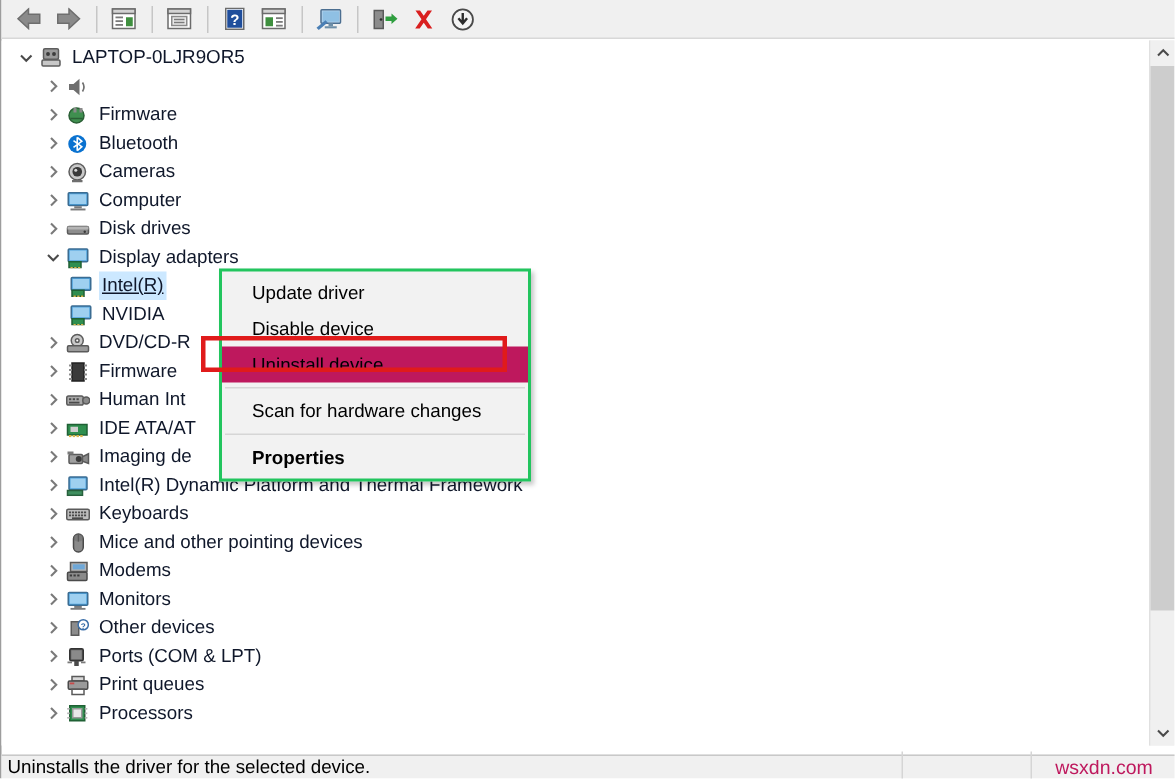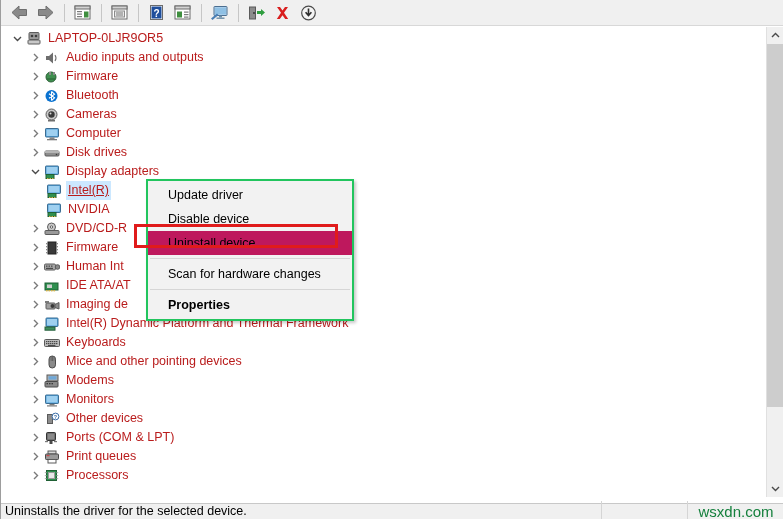--- a/index.html
+++ b/index.html
@@ -95,21 +95,21 @@
     width: 18px;
     height: 16px;
     flex: 0 0 18px;
     display: flex;
     align-items: center;
     justify-content: center;
     margin-right: 3px;
   }
   .nlabel {
     padding: 0 2px;
-    color: #b91c1c;
+    color: #0f172a;
   }
   .node.sel .nlabel {
     background: #cce8ff;
     text-decoration: underline;
   }
 
   
   .d0 { padding-left: 8px; }
   .d1 { padding-left: 26px; }
   .d2 { padding-left: 44px; }
@@ -215,22 +215,22 @@
   }
   #status-gap {
     width: 86px;
     height: 21px;
     border-right: 1px solid #d5d5d5;
     box-sizing: border-box;
   }
   #watermark {
     width: 96px;
     text-align: center;
-    color: #15803d;
-    font-size: 15px;
+    color: #be185d;
+    font-size: 13px;
   }
 </style>
 </head>
 <body>
 
 <div id="app">
 
   <div id="toolbar">
 
     <div class="tb-btn">
@@ -353,21 +353,20 @@
           <svg width="9" height="9" viewBox="0 0 9 9">
               <path d="M3 1 L6.5 4.5 L3 8" stroke="#7a7a7a" stroke-width="1.4" fill="none"></path>
             </svg>
         </span>
         <span class="nicon">
           <svg width="16" height="14" viewBox="0 0 16 14">
             <path d="M2 5 L5 5 L9 1.5 L9 12.5 L5 9 L2 9 Z" fill="#6e6e6e"></path>
             <path d="M11 4 Q13 7 11 10" stroke="#6e6e6e" stroke-width="1.1" fill="none"></path>
           </svg>
         </span>
-        <span class="nlabel">Audio inputs and outputs</span>
       </div>
 
       <div class="node d1">
         <span class="twisty">
           <svg width="9" height="9" viewBox="0 0 9 9">
               <path d="M3 1 L6.5 4.5 L3 8" stroke="#7a7a7a" stroke-width="1.4" fill="none"></path>
             </svg>
         </span>
         <span class="nicon">
           <svg width="16" height="14" viewBox="0 0 16 14">

